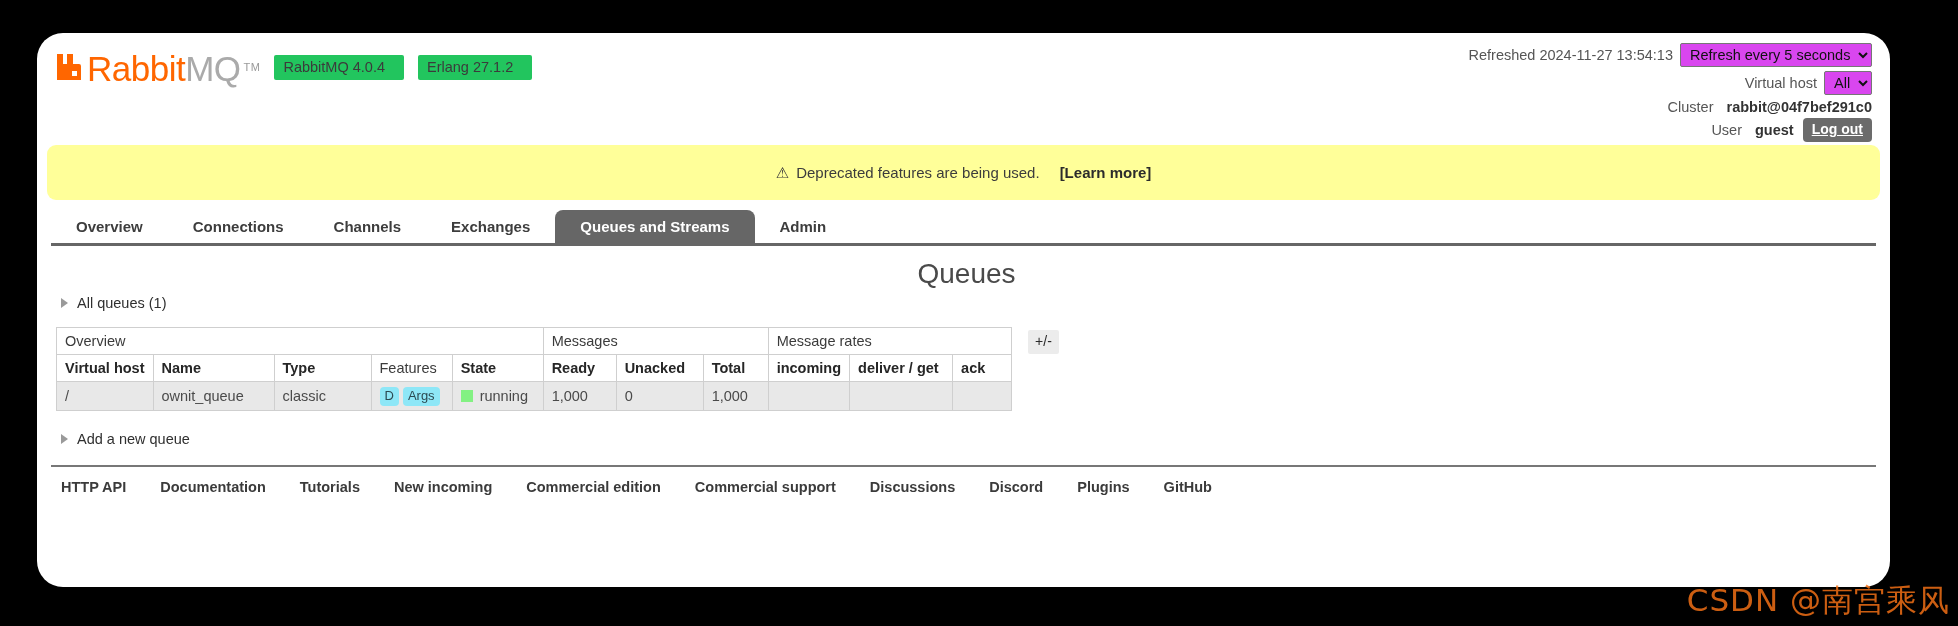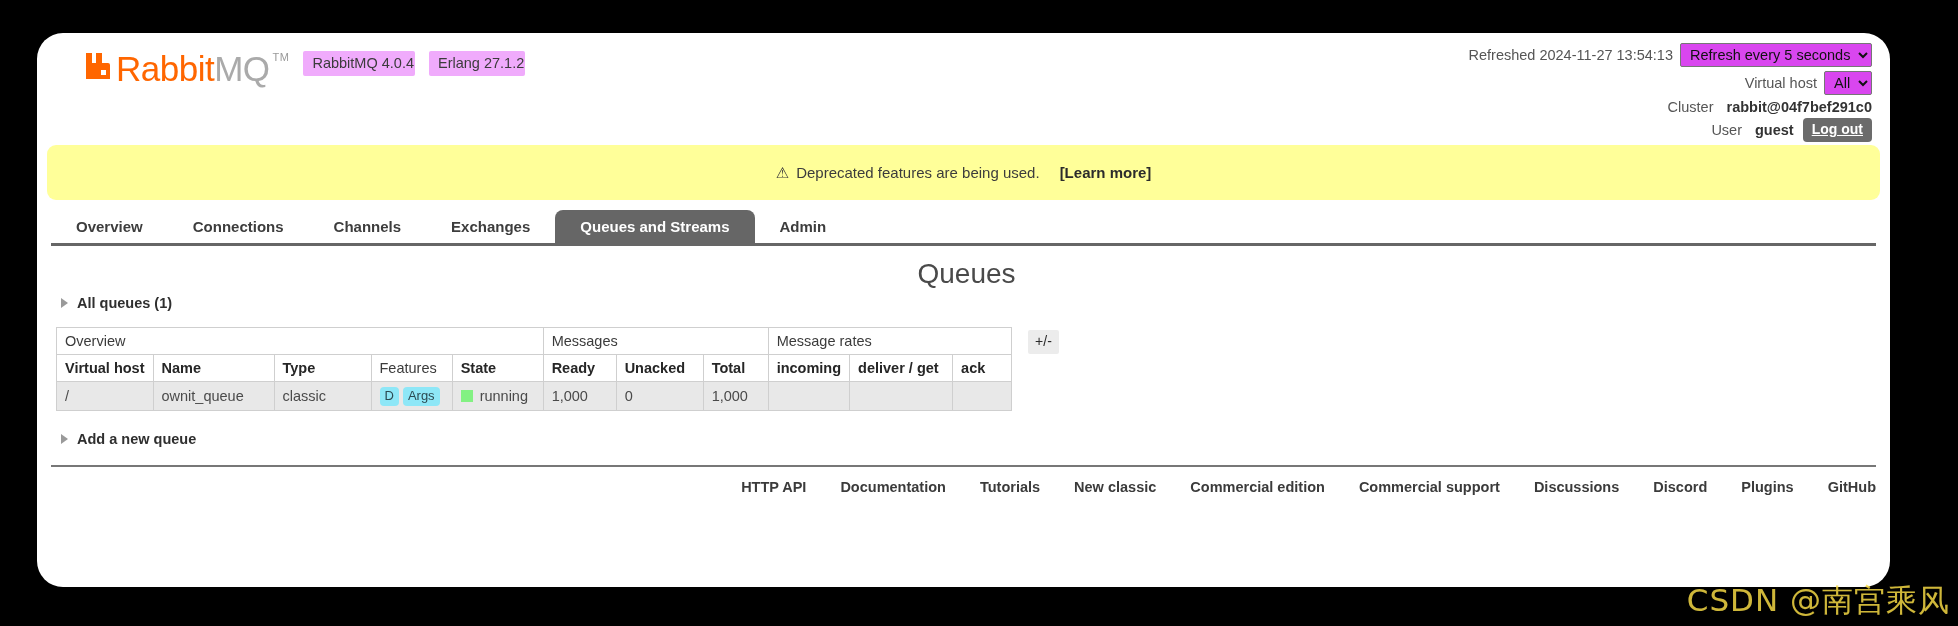--- a/index.html
+++ b/index.html
@@ -35,24 +35,24 @@
   }
 
   
   #header {
     position: relative;
     height: 112px;
   }
 
   #logo-block {
     position: absolute;
-    left: 46px;
+    left: 17px;
     top: 18px;
     display: flex;
-    align-items: flex-start;
+    align-items: center;
   }
   #logo-mark {
     width: 30px;
     height: 30px;
     position: relative;
     margin-right: 3px;
     margin-bottom: 4px;
   }
   .logo-svg { display: block; }
   #logo-text {
@@ -65,24 +65,24 @@
   #logo-text .mq { color: #aaaaaa; }
   #logo-tm {
     color: #9a9a9a;
     font-size: 11px;
     margin-left: 3px;
     margin-bottom: 5px;
     letter-spacing: 0.5px;
   }
   .version-pill {
     display: inline-block;
-    background: #f0abfc;
+    background: #22c55e;
     color: #3b3b3b;
     font-size: 14.5px;
-    padding: 4px 1px 5px 9px;
+    padding: 4px 19px 5px 9px;
     border-radius: 2px;
     margin-left: 14px;
     margin-bottom: 4px;
     white-space: nowrap;
   }
 
   
   #header-right {
     position: absolute;
     right: 18px;
@@ -194,21 +194,21 @@
     margin: 13px 0 0 6px;
     line-height: 32px;
     text-align: center;
   }
   .section-toggle {
     display: flex;
     align-items: center;
     margin: 5px 0 0 10px;
     cursor: pointer;
     font-size: 14.5px;
-    font-weight: bold;
+    font-weight: normal;
     color: #2f2f2f;
   }
   .tri {
     width: 0; height: 0;
     border-left: 7px solid #9a9a9a;
     border-top: 5px solid transparent;
     border-bottom: 5px solid transparent;
     margin-right: 9px;
   }
 
@@ -295,38 +295,37 @@
 
   
   #add-queue-toggle { margin-top: 20px; }
   #footer {
     margin: 18px 0 0 0;
     border-top: 2px solid #777777;
     padding-top: 12px;
     display: flex;
     gap: 34px;
     padding-left: 10px;
-    justify-content: flex-end;
   }
   .footer-link {
     font-size: 14.5px;
     font-weight: bold;
     color: #3b3b3b;
     text-decoration: none;
     cursor: pointer;
     white-space: nowrap;
   }
 
   
   #watermark {
     position: absolute;
     right: 8px;
     bottom: 4px;
     font-size: 31px;
-    color: #fde047;
+    color: #f97316;
     opacity: 0.82;
     font-family: "DejaVu Sans", sans-serif;
     letter-spacing: 1px;
     white-space: nowrap;
     pointer-events: none;
   }
 </style>
 </head>
 <body>
 
@@ -449,21 +448,21 @@
 
     <div class="section-toggle" id="add-queue-toggle">
       <span class="tri"></span>
       <span>Add a new queue</span>
     </div>
 
     <div id="footer">
       <a class="footer-link">HTTP API</a>
       <a class="footer-link">Documentation</a>
       <a class="footer-link">Tutorials</a>
-      <a class="footer-link">New classic</a>
+      <a class="footer-link">New incoming</a>
       <a class="footer-link">Commercial edition</a>
       <a class="footer-link">Commercial support</a>
       <a class="footer-link">Discussions</a>
       <a class="footer-link">Discord</a>
       <a class="footer-link">Plugins</a>
       <a class="footer-link">GitHub</a>
     </div>
 
   </div>
 </div>

